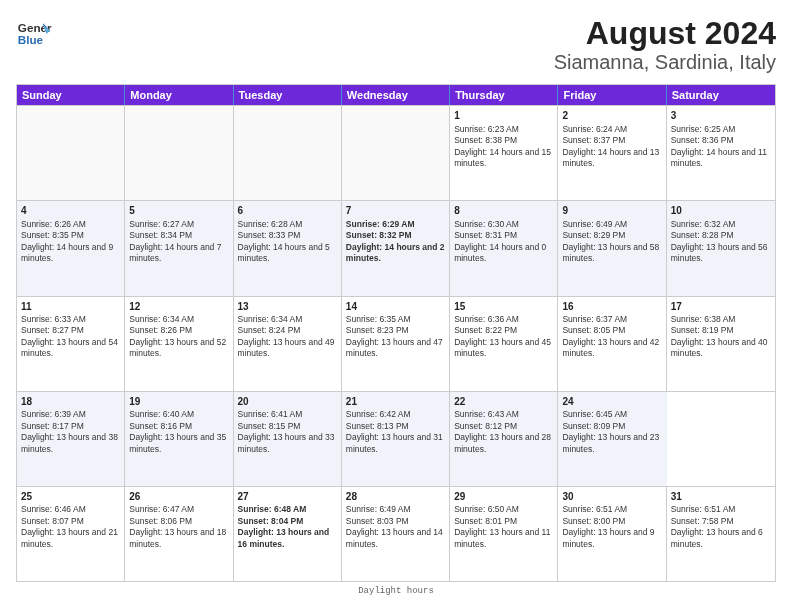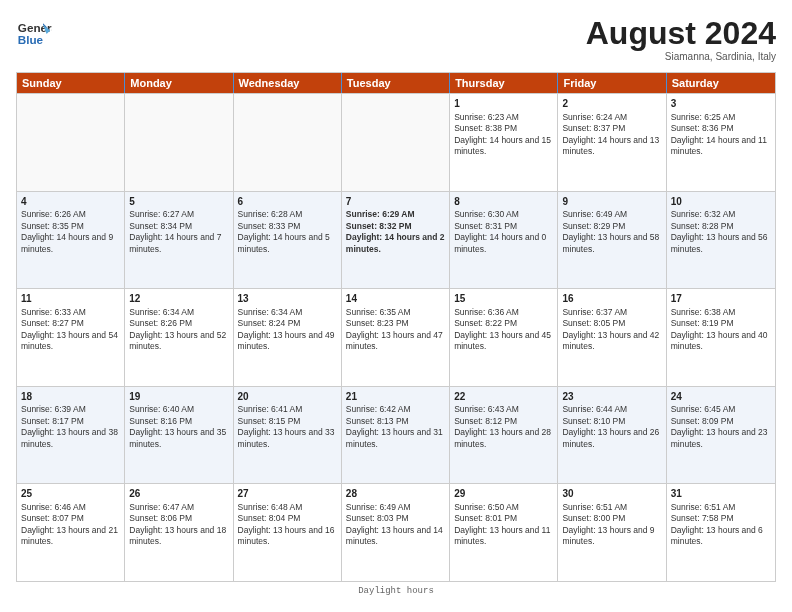--- a/index.html
+++ b/index.html
@@ -35,33 +35,33 @@
     .title-block {
       text-align: right;
     }
     .month-title {
       font-size: 32px;
       font-weight: bold;
       color: #222;
       line-height: 1.1;
     }
     .subtitle {
-      font-size: 10px;
+      font-size: 20px;
       color: #555;
     }
     .calendar {
       flex: 1;
       display: flex;
       flex-direction: column;
       border: 1px solid #ccc;
     }
     .cal-header {
       display: grid;
       grid-template-columns: repeat(7, 1fr);
-      background: #c2410c;
+      background: #6d28d9;
     }
     .cal-header-cell {
       color: #fff;
       font-size: 11px;
       font-weight: bold;
       padding: 4px 5px;
       text-align: left;
       border-right: 1px solid #4a8dd5;
     }
     .cal-header-cell:last-child { border-right: none; }
@@ -119,22 +119,22 @@
     <div class="title-block">
       <div class="month-title">August 2024</div>
       <div class="subtitle">Siamanna, Sardinia, Italy</div>
     </div>
   </div>
 
   <div class="calendar">
     <div class="cal-header">
     <div class="cal-header-cell">Sunday</div>
         <div class="cal-header-cell">Monday</div>
+        <div class="cal-header-cell">Tuesday</div>
         <div class="cal-header-cell">Wednesday</div>
-        <div class="cal-header-cell">Tuesday</div>
         <div class="cal-header-cell">Thursday</div>
         <div class="cal-header-cell">Friday</div>
         <div class="cal-header-cell">Saturday</div>
       </div>
     <div class="cal-body">
     <div class="cal-row">
           <div class="cal-cell empty"></div>
           <div class="cal-cell empty"></div>
           <div class="cal-cell empty"></div>
           <div class="cal-cell empty"></div>
@@ -203,35 +203,32 @@
 Daylight: 13 hours and 35 minutes.</span></div>
           <div class="cal-cell alt-row"><span class="day-num">20</span><span style="white-space: pre-line;">Sunrise: 6:41 AM
 Sunset: 8:15 PM
 Daylight: 13 hours and 33 minutes.</span></div>
           <div class="cal-cell alt-row"><span class="day-num">21</span><span style="white-space: pre-line;">Sunrise: 6:42 AM
 Sunset: 8:13 PM
 Daylight: 13 hours and 31 minutes.</span></div>
           <div class="cal-cell alt-row"><span class="day-num">22</span><span style="white-space: pre-line;">Sunrise: 6:43 AM
 Sunset: 8:12 PM
 Daylight: 13 hours and 28 minutes.</span></div>
-          <div class="cal-cell alt-row"><span class="day-num">23</span><span style="white-space: pre-line;">Sunrise: 6:44 AM
-Sunset: 8:10 PM
-Daylight: 13 hours and 26 minutes.</span></div>
           <div class="cal-cell alt-row"><span class="day-num">24</span><span style="white-space: pre-line;">Sunrise: 6:45 AM
 Sunset: 8:09 PM
 Daylight: 13 hours and 23 minutes.</span></div>
         </div>
         <div class="cal-row">
           <div class="cal-cell"><span class="day-num">25</span><span style="white-space: pre-line;">Sunrise: 6:46 AM
 Sunset: 8:07 PM
 Daylight: 13 hours and 21 minutes.</span></div>
           <div class="cal-cell"><span class="day-num">26</span><span style="white-space: pre-line;">Sunrise: 6:47 AM
 Sunset: 8:06 PM
 Daylight: 13 hours and 18 minutes.</span></div>
-          <div class="cal-cell"><span class="day-num">27</span><span style="white-space: pre-line;">Sunrise: 6:48 AM
+          <div class="cal-cell"><span class="day-num">27</span><span style="white-space: pre-line; font-weight: bold;">Sunrise: 6:48 AM
 Sunset: 8:04 PM
 Daylight: 13 hours and 16 minutes.</span></div>
           <div class="cal-cell"><span class="day-num">28</span><span style="white-space: pre-line;">Sunrise: 6:49 AM
 Sunset: 8:03 PM
 Daylight: 13 hours and 14 minutes.</span></div>
           <div class="cal-cell"><span class="day-num">29</span><span style="white-space: pre-line;">Sunrise: 6:50 AM
 Sunset: 8:01 PM
 Daylight: 13 hours and 11 minutes.</span></div>
           <div class="cal-cell"><span class="day-num">30</span><span style="white-space: pre-line;">Sunrise: 6:51 AM
 Sunset: 8:00 PM

